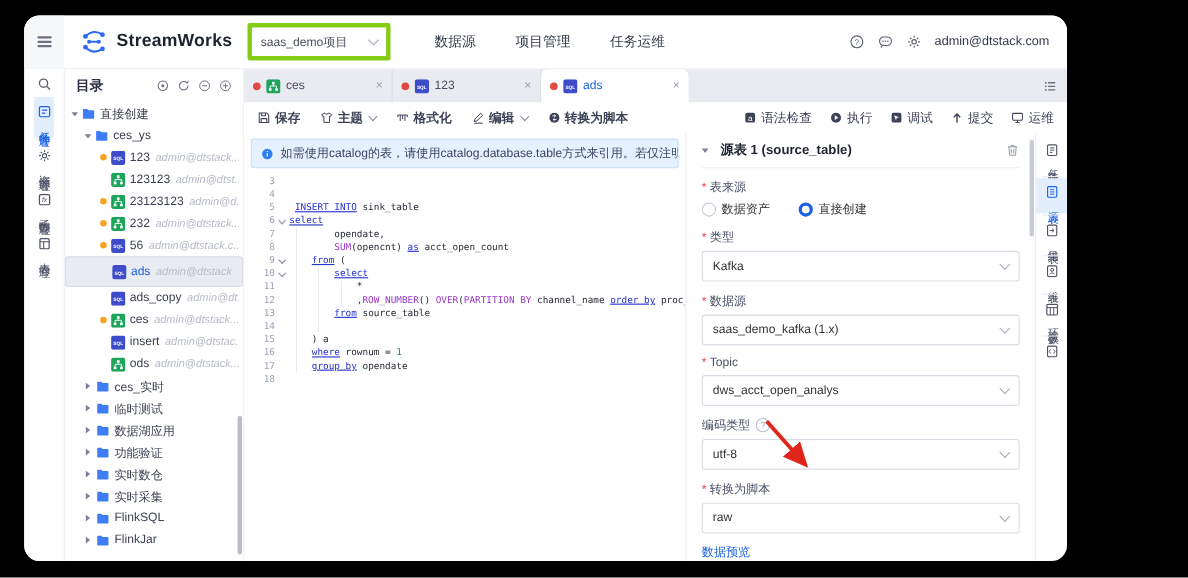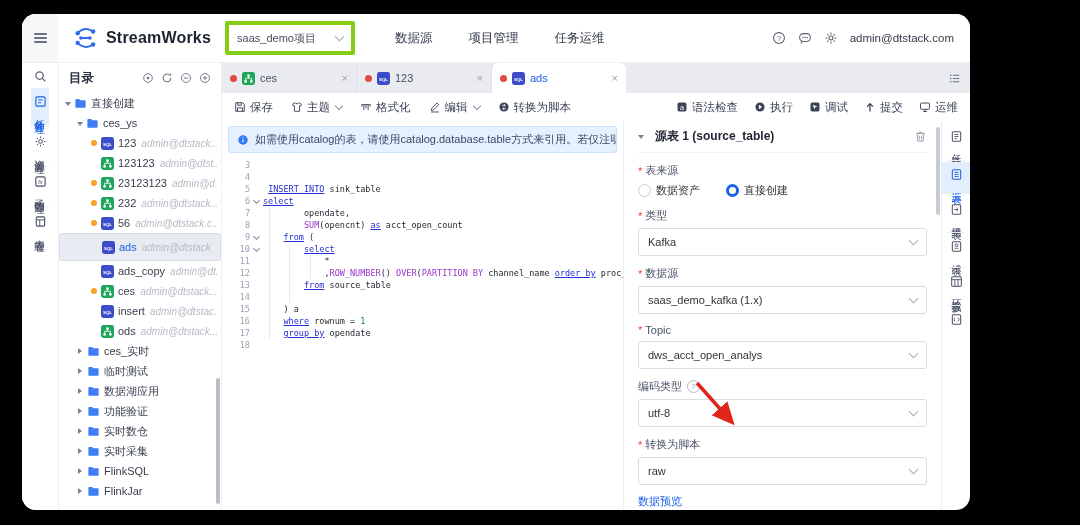--- a/index.html
+++ b/index.html
@@ -510,21 +510,21 @@
           <div class="tabs-more ic">
             <svg viewBox="0 0 14 14">
               <path d="M5.2 3.5h7M5.2 7h7M5.2 10.5h7" stroke="currentColor" stroke-width="1.3"></path>
               <circle cx="2.9" cy="3.5" r=".9" fill="currentColor"></circle>
               <circle cx="2.9" cy="7" r=".9" fill="currentColor"></circle>
               <circle cx="2.9" cy="10.5" r=".9" fill="currentColor"></circle>
             </svg>
           </div>
         </div>
       <div class="tbar">
-        <div id="tbar-l" style="display:flex;">
+        <div id="tbar-l" style="display:flex;font-weight:bold;">
             <div class="tool">
     <span class="ic">
                 <svg viewBox="0 0 14 14">
                   <path d="M2 2h8l2 2v8H2z" fill="none" stroke="currentColor" stroke-width="1.1"></path>
                   <path d="M4.5 2v3h4V2M4 12V8h6v4" fill="none" stroke="currentColor" stroke-width="1.1"></path>
                 </svg>
               </span>
     <span>保存</span>
             </div>
             <div class="tool">

